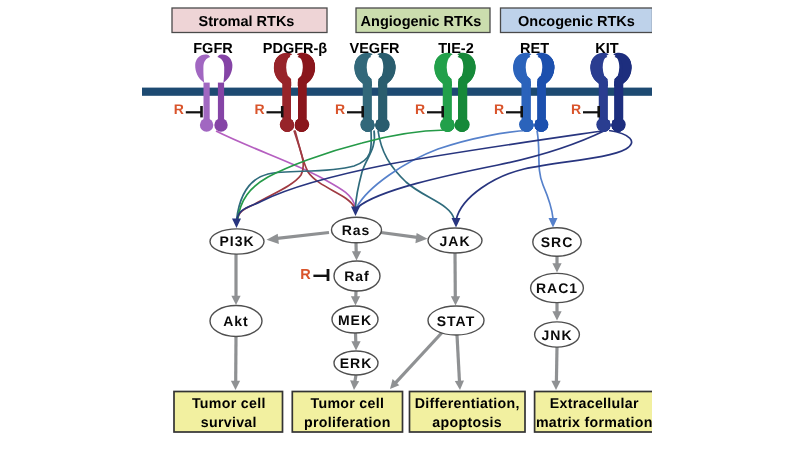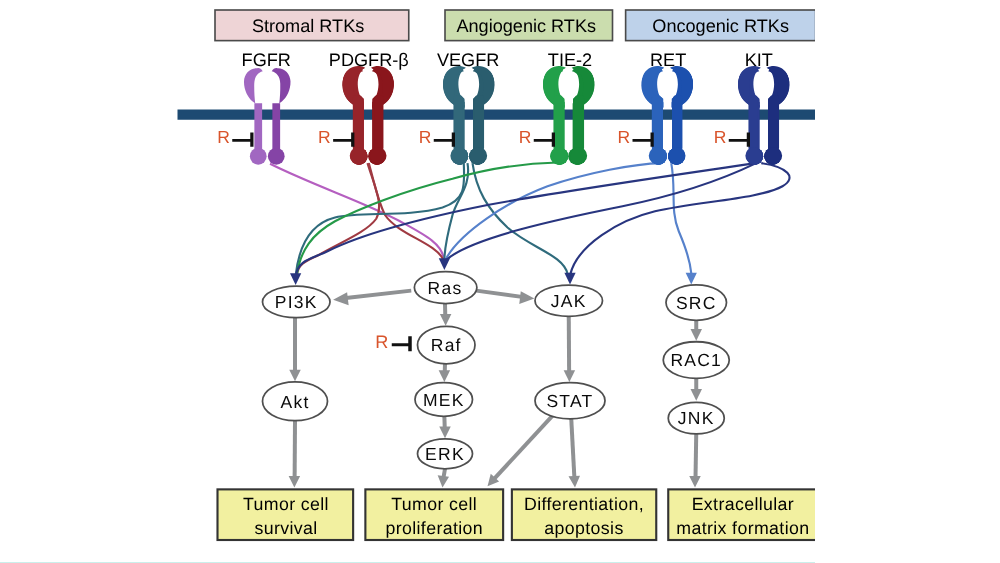--- a/index.html
+++ b/index.html
@@ -1,16 +1,16 @@
 <!DOCTYPE html>
 <html><head>
 <meta charset="utf-8">
 <style>
   html,body{margin:0;padding:0;background:#ffffff;}
-  .wrap{width:652px;height:450px;position:relative;background:#14b8a6;overflow:hidden;}
+  .wrap{width:652px;height:450px;position:relative;background:#7dd3fc;overflow:hidden;font-weight:bold;}
   text{font-family:"Liberation Sans",sans-serif;-webkit-font-smoothing:antialiased;text-rendering:geometricPrecision;}
 </style>
 </head>
 <body>
 <div class="wrap">
 <svg width="800" height="450" viewBox="0 0 800 450" xmlns="http://www.w3.org/2000/svg">
   <rect x="0" y="0" width="800" height="450" fill="#ffffff"></rect>
 
   <rect x="142" y="87.6" width="528" height="8.2" fill="#1d4a72"></rect>
 

